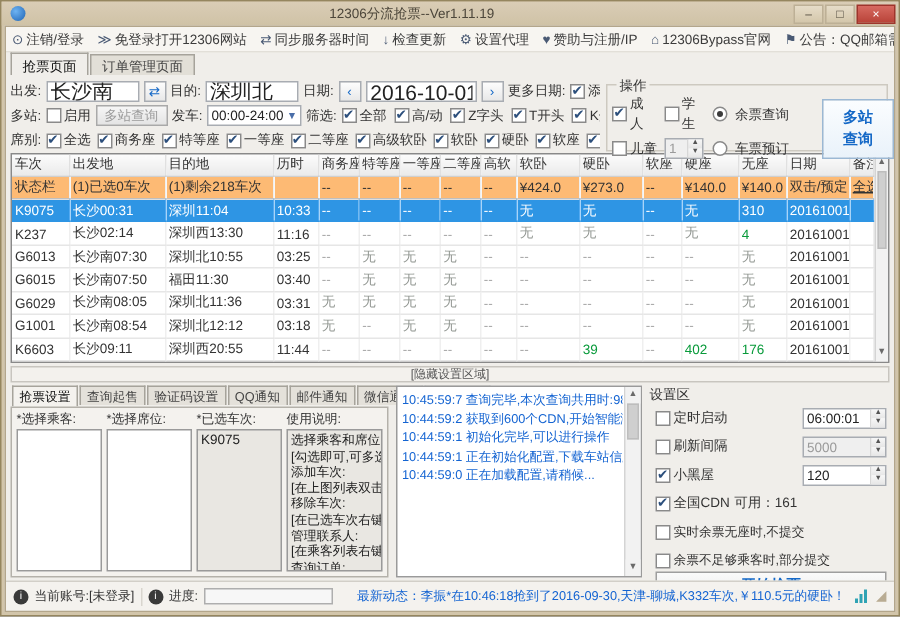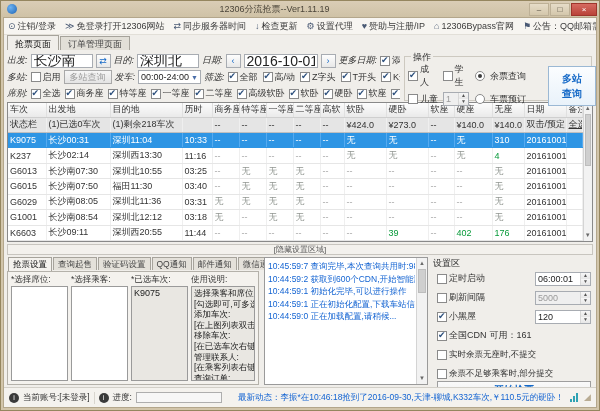--- a/index.html
+++ b/index.html
@@ -19,21 +19,21 @@
   .tb-ic{font-size:9px;color:#4a5a74;}
   
   .tabstrip{height:15px;display:flex;align-items:flex-end;padding:0 3px;gap:1px;flex:0 0 auto;}
   .mtab{font-size:9px;padding:1px 7px 0;height:14px;line-height:13px;border:1px solid #a6a39b;border-bottom:none;background:#e2dfd7;color:#444;}
   .mtab.active{background:#f0eeea;height:15px;line-height:14px;color:#111;}
   .main{flex:1;padding:2px 3px 0;display:flex;flex-direction:column;min-height:0;}
   
   .query-wrap{height:50px;display:flex;gap:4px;flex:0 0 auto;}
   .query-left{flex:1;min-width:0;display:flex;flex-direction:column;justify-content:space-between;padding:1px 0;overflow:hidden;}
   .qrow{height:15px;display:flex;align-items:center;gap:3px;font-size:9px;color:#333;white-space:nowrap;}
-  .qlabel{color:#333;font-style:italic;}
+  .qlabel{color:#333;}
   .tbox{height:14px;border:1px solid #a8acb2;background:#fff;font-size:14px;padding:0 2px;color:#222;}
   .sq-btn{height:14px;min-width:15px;border:1px solid #a8acb2;background:linear-gradient(#fdfdfd,#e8e8e8);font-size:9px;line-height:12px;text-align:center;color:#1569c7;padding:0 1px;}
   .g-btn{height:14px;border:1px solid #a9a9a9;background:linear-gradient(#f6f6f6,#e4e4e4);font-size:9px;line-height:12px;padding:0 5px;color:#333;}
   .g-btn.disabled{color:#9b9b9b;}
   .selectbox{height:14px;border:1px solid #a8acb2;background:#fff;display:inline-flex;align-items:center;font-size:9px;padding-left:2px;color:#222;}
   .selectbox .arrow{width:11px;text-align:center;color:#4a6ea9;font-size:7px;}
   .cbw{display:inline-flex;align-items:center;gap:2px;}
   .cb{width:10px;height:10px;border:1px solid #8a8a8a;background:#fff;position:relative;flex:0 0 auto;}
   .cb.checked::after{content:"✔";position:absolute;left:0px;top:-2px;font-size:9px;color:#2c4f7c;}
   .cbl{font-size:9px;color:#333;}
@@ -47,21 +47,21 @@
   .spinner.disabled .spin-val{color:#9a9a9a;}
   .op-box{width:188px;border:1px solid #cdc9c0;margin:4px 1px 1px 0;position:relative;padding:6px 3px 2px;display:grid;grid-template-columns:64px 70px 1fr;grid-template-rows:1fr 1fr;column-gap:3px;align-items:center;}
   .op-title{position:absolute;top:-6px;left:6px;background:#f0eeea;font-size:9px;color:#333;padding:0 2px;}
   .op-cell{display:flex;align-items:center;gap:5px;font-size:9px;}
   .query-btn{grid-row:1/3;grid-column:3;height:40px;width:48px;justify-self:end;border:1px solid #9bb8d4;background:linear-gradient(#fbfdff,#e9f2fa);color:#1569c7;font-weight:bold;font-size:10px;line-height:15px;text-align:center;word-break:break-all;padding:4px 9px;}
   
   .table-wrap{height:140px;border:1px solid #898989;background:#fff;display:flex;flex:0 0 auto;overflow:hidden;}
   table{border-collapse:collapse;table-layout:fixed;width:574px;flex:1;}
   th{height:14px;background:linear-gradient(#fcfcfc,#eaeaea);border-right:1px solid #e0e0e0;border-bottom:1px solid #cfcfcf;font-weight:normal;font-size:9px;text-align:left;padding:0 0 0 2px;color:#333;white-space:nowrap;overflow:hidden;}
   td{height:13px;font-size:9px;padding:0 0 0 2px;border-right:1px solid #efefef;border-bottom:1px solid #e6e6e6;white-space:nowrap;overflow:hidden;color:#333;}
-  tr.status-row td{background:#e5e5e5;border-bottom:1px solid #bfbfbf;color:#333;}
+  tr.status-row td{background:#fdba74;border-bottom:1px solid #bfbfbf;color:#333;}
   td.c-price{color:#87837c;}
   td.c-dash{color:#a8a8a8;}
   td.c-none{color:#919691;}
   td.c-num{color:#089a3a;}
   td.c-link{color:#0b62c4;text-decoration:underline;}
   tr.data-row.selected td{background:#2e95e4;color:#fff;border-right-color:#55aaf0;border-bottom-color:#2e95e4;}
   .vscroll{width:12px;background:#f2f2f2;border-left:1px solid #d4d4d4;display:flex;flex-direction:column;}
   .vs-arrow{height:11px;font-size:6px;line-height:11px;text-align:center;color:#6a6a6a;background:#f2f2f2;}
   .vs-thumb{height:52px;margin:0 1px;background:#cfcfcf;border:1px solid #bdbdbd;}
   .vs-track{flex:1;}
@@ -504,26 +504,26 @@
           <div class="btabs">
               <div class="btab active">抢票设置</div>
               <div class="btab">查询起售</div>
               <div class="btab">验证码设置</div>
               <div class="btab">QQ通知</div>
               <div class="btab">邮件通知</div>
               <div class="btab">微信通知</div>
               <div class="btab">飞信通知</div>
             </div>
           <div class="gbody">
+            <div class="gcol c1">
+              <div class="glabel">*选择乘客:</div>
+              <div class="listbox"></div>
+            </div>
             <div class="gcol c2">
               <div class="glabel">*选择席位:</div>
-              <div class="listbox"></div>
-            </div>
-            <div class="gcol c1">
-              <div class="glabel">*选择乘客:</div>
               <div class="listbox"></div>
             </div>
             <div class="gcol c3">
               <div class="glabel">*已选车次:</div>
               <div class="listbox gray">
                   <div class="lb-item">K9075</div>
                 </div>
             </div>
             <div class="gcol c4">
               <div class="glabel">使用说明:</div>

